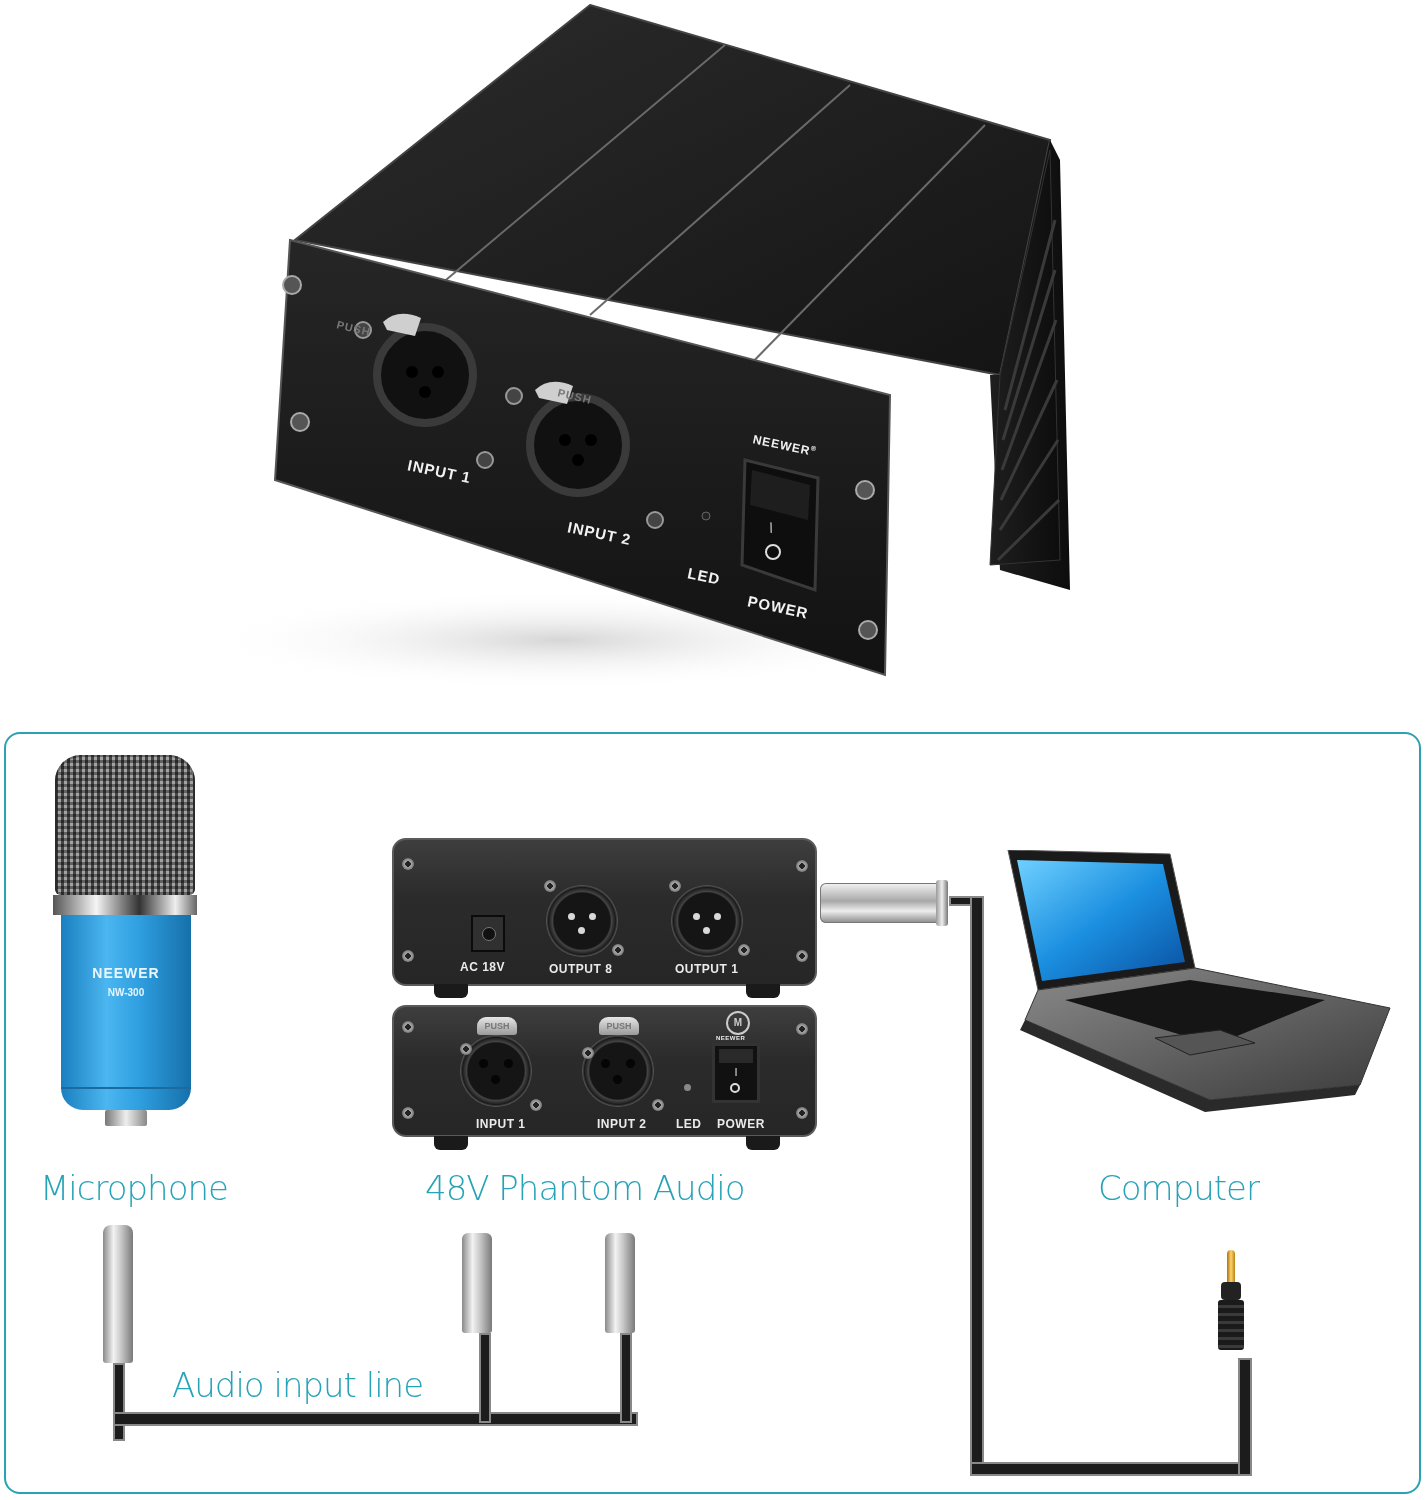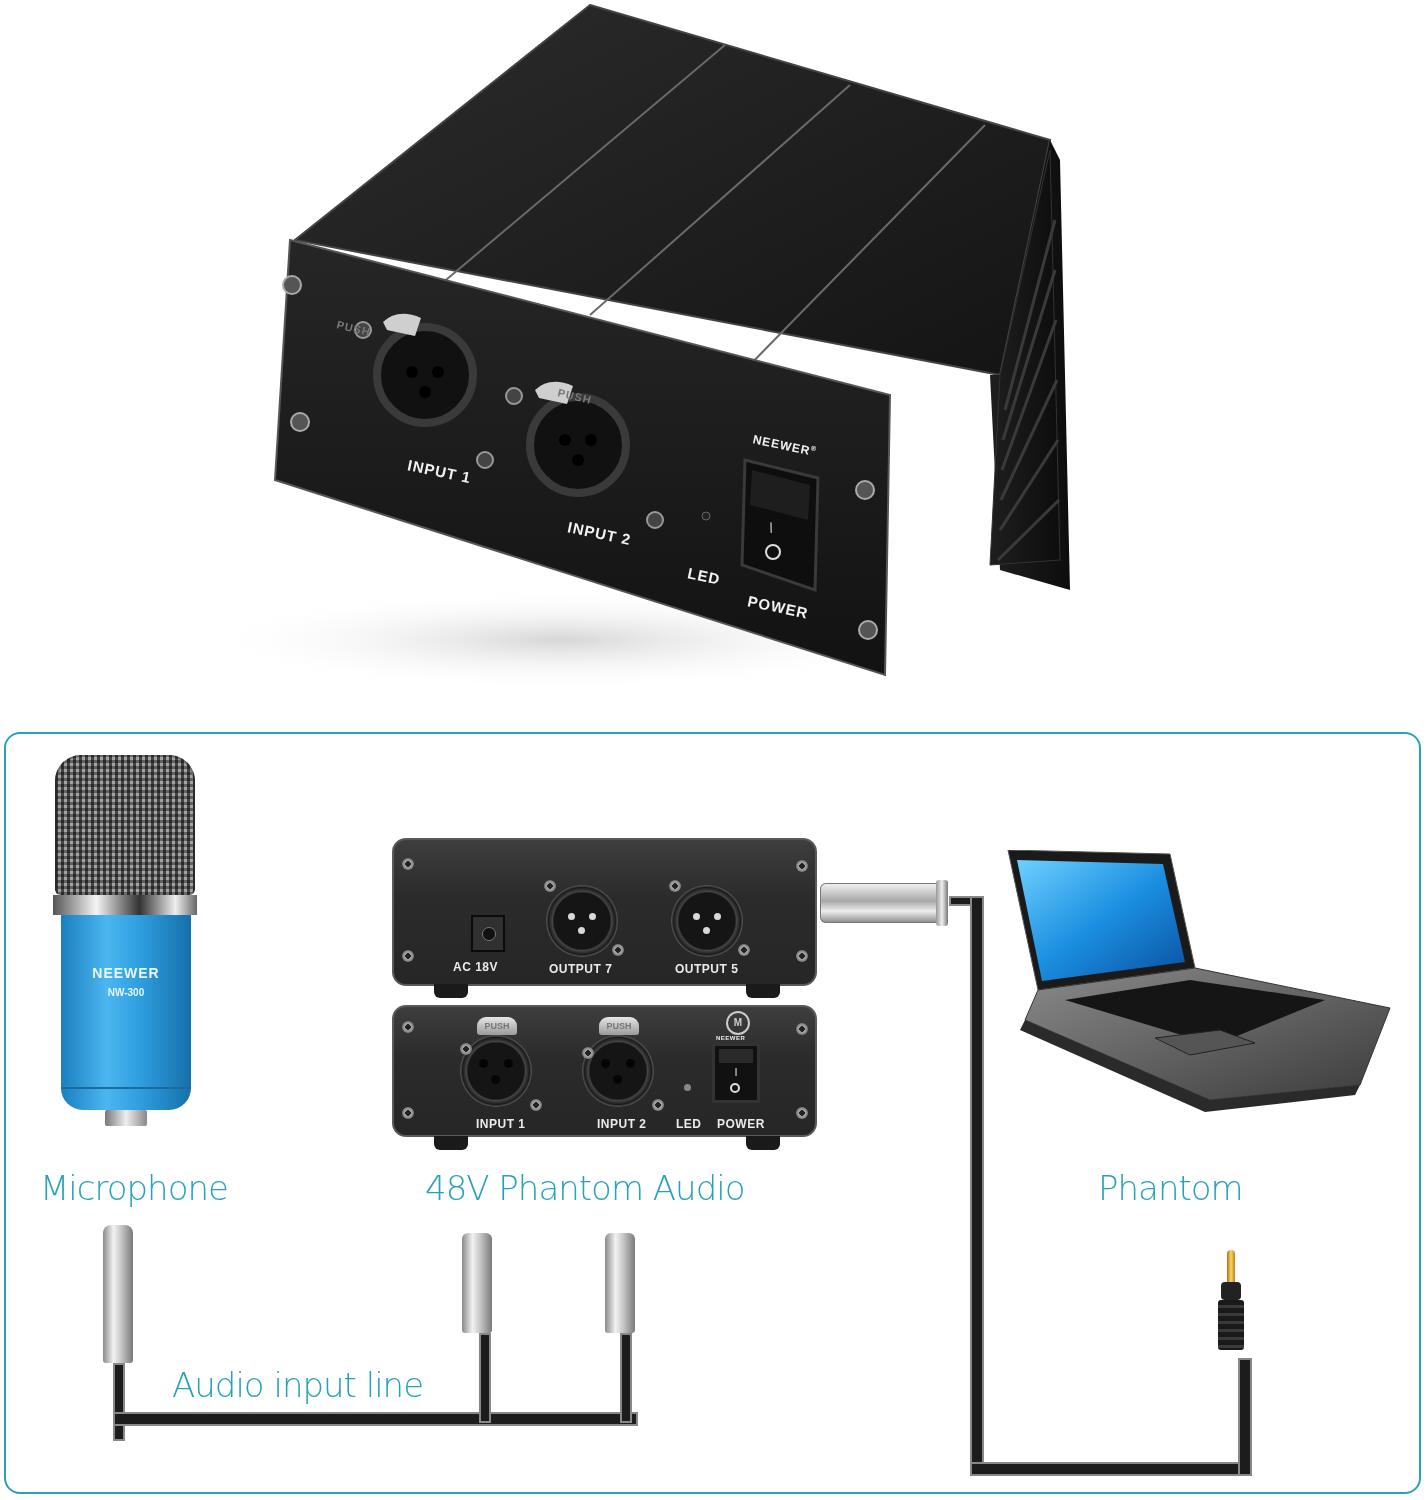--- a/index.html
+++ b/index.html
@@ -126,37 +126,37 @@
 <div class="cap" style="left:40px;top:1168px;font-size:34px;">Microphone</div>
 
 <div class="panel" style="left:392px;top:838px;width:425px;height:148px;">
   <div class="screw" style="left:8px;top:18px;"></div>
   <div class="screw" style="left:8px;top:110px;"></div>
   <div class="screw" style="left:402px;top:20px;"></div>
   <div class="screw" style="left:402px;top:110px;"></div>
   <div style="position:absolute;left:77px;top:75px;width:30px;height:33px;border:2px solid #0b0b0b;background:#303030;">
       <div style="position:absolute;left:9px;top:10px;width:12px;height:12px;border-radius:50%;background:#111;border:1px solid #777;"></div>
     </div>
-  <div class="plbl" style="left:59px;top:120px;">AC 18V</div>
+  <div class="plbl" style="left:66px;top:120px;">AC 18V</div>
   <div class="xlr" style="left:152px;top:45px;width:72px;height:72px;">
     <div class="pin" style="left:22px;top:28px;"></div>
       <div class="pin" style="left:43px;top:28px;"></div>
       <div class="pin" style="left:32px;top:42px;"></div>
   </div>
   <div class="screw" style="left:150px;top:40px;"></div>
   <div class="screw" style="left:218px;top:104px;"></div>
-  <div class="plbl" style="left:155px;top:122px;">OUTPUT 7</div>
+  <div class="plbl" style="left:155px;top:122px;">OUTPUT 8</div>
   <div class="xlr" style="left:277px;top:45px;width:72px;height:72px;">
     <div class="pin" style="left:22px;top:28px;"></div>
       <div class="pin" style="left:43px;top:28px;"></div>
       <div class="pin" style="left:32px;top:42px;"></div>
   </div>
   <div class="screw" style="left:275px;top:40px;"></div>
   <div class="screw" style="left:344px;top:104px;"></div>
-  <div class="plbl" style="left:281px;top:122px;">OUTPUT 5</div>
+  <div class="plbl" style="left:281px;top:122px;">OUTPUT 1</div>
 </div>
 <div class="foot" style="left:434px;top:984px;"></div>
 <div class="foot" style="left:746px;top:984px;"></div>
 
 <div class="panel" style="left:392px;top:1005px;width:425px;height:132px;">
   <div class="screw" style="left:8px;top:14px;"></div>
   <div class="screw" style="left:8px;top:100px;"></div>
   <div class="screw" style="left:402px;top:16px;"></div>
   <div class="screw" style="left:402px;top:100px;"></div>
   <div class="push" style="left:83px;top:10px;">PUSH</div>
@@ -209,21 +209,21 @@
       </linearGradient>
     </defs>
     <polygon points="3,0 165,4 190,118 33,140" fill="#1a1a1a" stroke="#555"></polygon>
     <polygon points="12,10 158,14 180,112 37,131" fill="url(#scr)"></polygon>
     <polygon points="33,140 190,118 385,158 355,235 205,250 20,170" fill="url(#deck)" stroke="#333"></polygon>
     <polygon points="60,150 185,130 320,150 210,195" fill="#151515"></polygon>
     <polygon points="150,188 215,180 250,193 185,205" fill="#555" stroke="#222"></polygon>
     <polygon points="20,170 205,250 355,235 350,245 200,262 15,180" fill="#2a2a2a"></polygon>
   </svg>
 </div>
-<div class="cap" style="left:1098px;top:1168px;font-size:34px;">Phantom</div>
+<div class="cap" style="left:1098px;top:1168px;font-size:34px;">Computer</div>
 
 <div style="position:absolute;left:1218px;top:1250px;width:26px;height:110px;">
   <div style="position:absolute;left:9px;top:0;width:8px;height:34px;background:linear-gradient(90deg,#a9720f,#ffd46a,#b98315);border-radius:4px 4px 0 0;"></div>
   <div style="position:absolute;left:3px;top:32px;width:20px;height:18px;background:#222;border-radius:4px;"></div>
   <div style="position:absolute;left:0;top:50px;width:26px;height:50px;background:repeating-linear-gradient(#1a1a1a 0 5px,#3a3a3a 5px 8px);border-radius:3px;"></div>
 </div>
 
 <div class="cable" style="left:949px;top:896px;width:30px;height:10px;"></div>
 <div class="cable" style="left:970px;top:896px;width:14px;height:578px;"></div>
 <div class="cable" style="left:970px;top:1462px;width:282px;height:14px;"></div>

